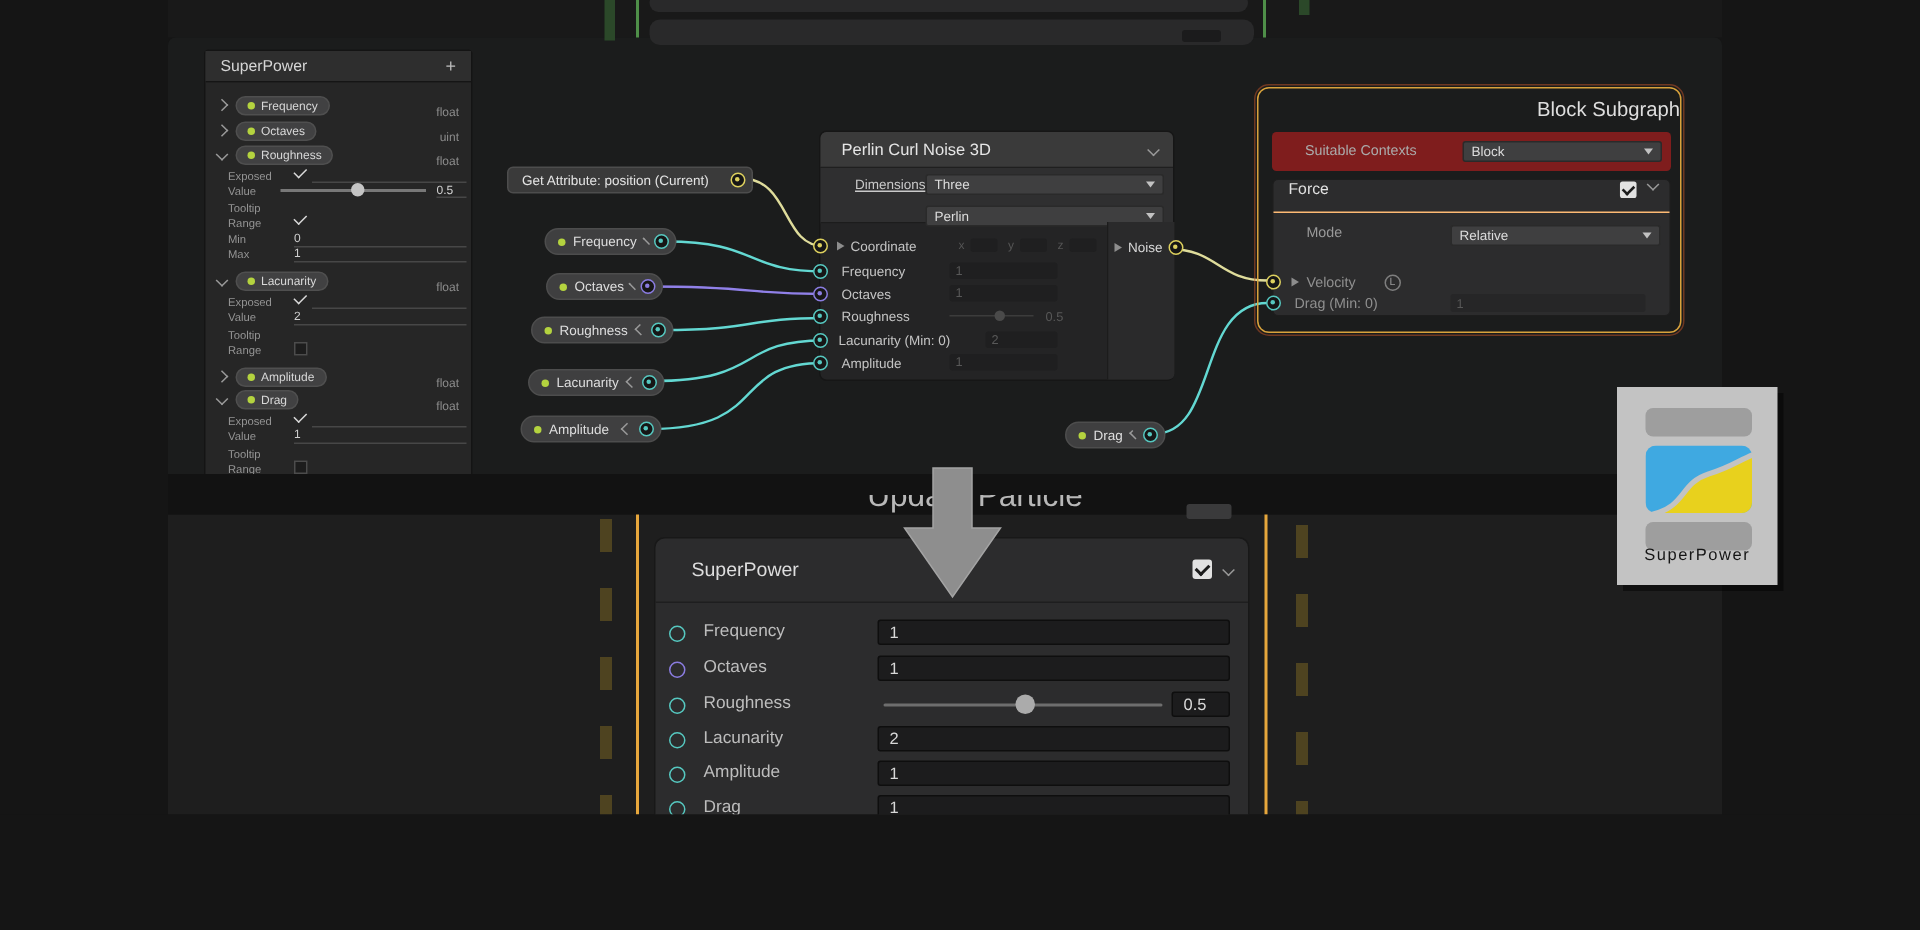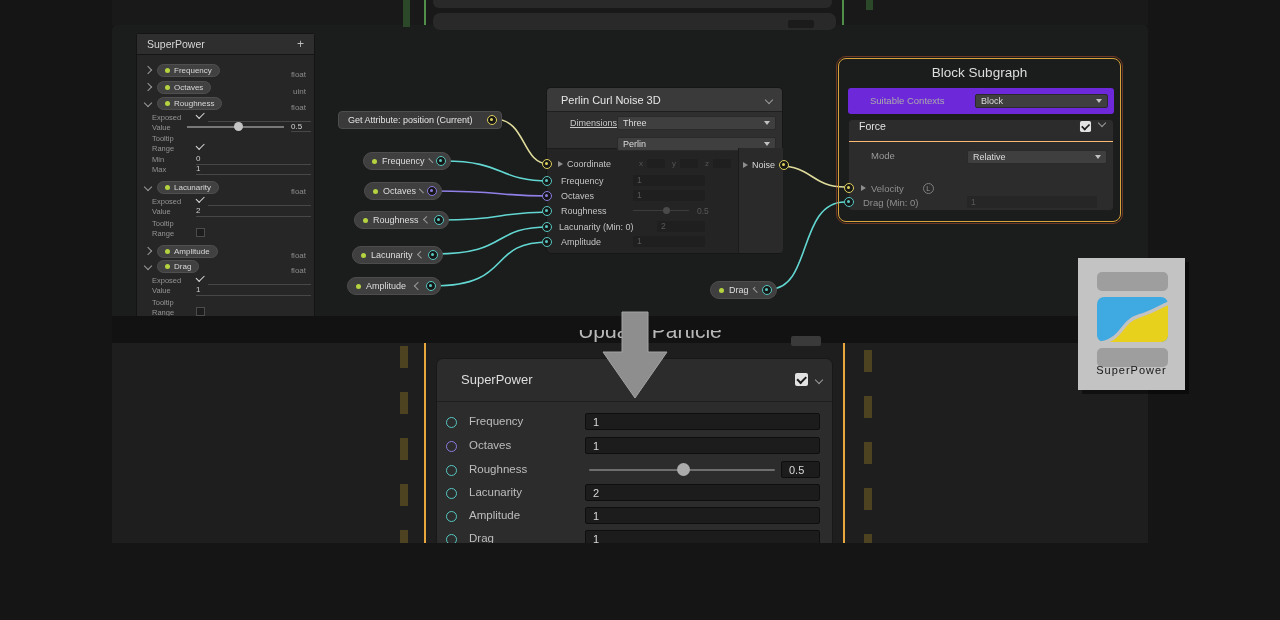--- a/index.html
+++ b/index.html
@@ -52,22 +52,22 @@
   .perlin .settings{position:absolute;left:0;top:24px;right:0;height:36px;background:#2f2f30;border-bottom:1px solid #1c1c1c;}
   .setrow{position:absolute;left:23px;right:6px;height:14px;display:flex;align-items:center;font-size:9px;color:#c9c9c9;text-decoration:underline;}
   .setrow .dd{position:absolute;left:47px;right:0;}
   .prow{position:absolute;left:0;width:191px;height:15px;display:flex;align-items:center;font-size:9px;color:#c4c4c4;}
   .prow .port{position:absolute;left:-5px;}
   .pval{position:absolute;left:86px;width:72px;height:11px;background:#1f1f20;border-radius:2px;color:#585858;font-size:8.5px;line-height:11px;padding-left:4px;box-sizing:border-box;}
   .outcol{position:absolute;left:191px;top:60px;width:44px;height:105px;background:#2a2a2b;border-left:1px solid #1c1c1c;border-radius:0 0 4px 0;}
   
   .bsframe{left:838px;top:58px;width:283px;height:164px;border:1.5px solid #d9a33c;border-radius:8px;box-sizing:border-box;z-index:3;}
   .bsframe::after{content:"";position:absolute;inset:-3px;border:1px solid rgba(196,84,40,.5);border-radius:10px;pointer-events:none;}
-  .bsf-title{position:absolute;left:0;right:0;top:6px;text-align:center;font-size:13.5px;color:#dedede;}
-  .scbar{position:absolute;left:9px;top:29px;width:266px;height:26px;background:#6d28d9;border-radius:3px;}
+  .bsf-title{position:absolute;left:0;right:0;top:6px;text-align:right;font-size:13.5px;color:#dedede;}
+  .scbar{position:absolute;left:9px;top:29px;width:266px;height:26px;background:#7f1d1d;border-radius:3px;}
   .scbar .lab{position:absolute;left:22px;top:7px;font-size:9.5px;color:#ababab;}
   .scbar .dd{position:absolute;left:127px;top:6px;width:133px;}
   .force{position:absolute;left:9px;top:60px;width:266px;height:92px;background:#2c2c2d;border:1px solid #1d1d1d;border-radius:4px;box-sizing:border-box;}
   .force .fhd{position:absolute;left:0;top:0;right:0;height:22px;display:flex;align-items:flex-start;padding:0 8px 0 10px;box-sizing:border-box;font-size:10.5px;color:#e2e2e2;border-bottom:1px solid #fdba74;}
   .force .moderow{position:absolute;left:22px;right:6px;top:30px;height:14px;font-size:9.5px;color:#9a9a9a;}
   .force .moderow .dd{position:absolute;left:96px;right:0;top:0;}
   .frow{position:absolute;left:0;right:6px;height:14px;display:flex;align-items:center;gap:5px;font-size:9.5px;color:#8f8f8f;}
   .frow .port{position:absolute;left:-5px;}
   .lbadge{width:11px;height:11px;border-radius:50%;border:1px solid #7e7e7e;color:#9a9a9a;font-size:7px;display:flex;align-items:center;justify-content:center;box-sizing:border-box;}
   .fval{position:absolute;left:118px;width:130px;height:12px;background:#262627;border-radius:2px;color:#585858;font-size:8.5px;line-height:12px;padding-left:4px;box-sizing:border-box;}

